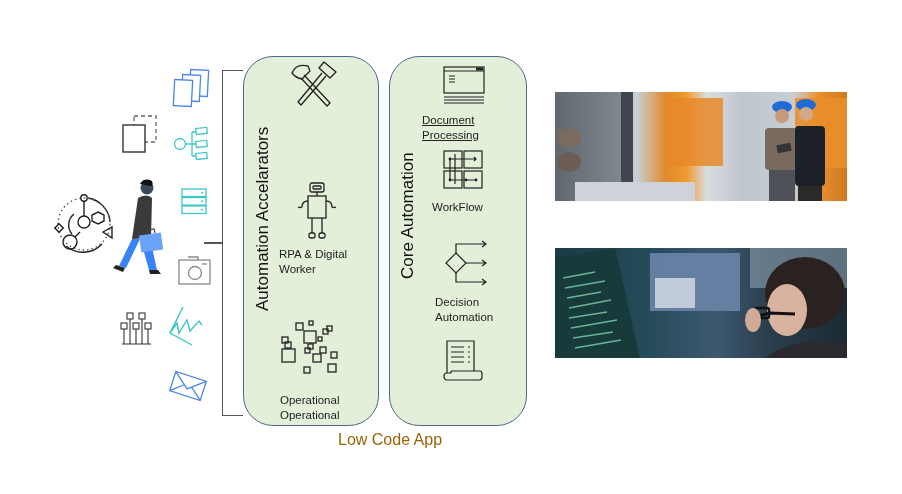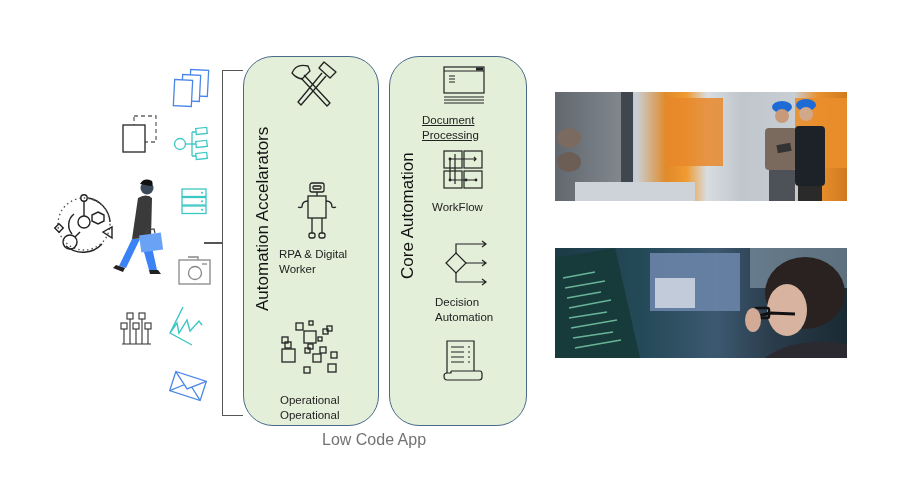--- a/index.html
+++ b/index.html
@@ -7,21 +7,21 @@
          font-family: "Liberation Sans", sans-serif; color: #222; }
   .abs { position: absolute; }
   .panel { position: absolute; background: #e3efd9; border: 1.5px solid #4a6a8a;
            border-radius: 30px; box-sizing: border-box; }
   .vtitle { position: absolute; font-size: 17px; color: #111; white-space: nowrap;
             transform-origin: left top; transform: rotate(-90deg); }
   .label { position: absolute; font-size: 11.5px; line-height: 15px; color: #222; }
   .icon svg { display: block; }
   .bracket { position: absolute; border: 1.5px solid #555; border-right: none; }
   .photo { position: absolute; overflow: hidden; }
-  .bottom-title { position: absolute; font-size: 16px; color: #737373; }
+  .bottom-title { position: absolute; font-size: 16px; color: #a16207; margin-left: 16px; }
 </style>
 </head>
 <body>
 
 <div class="abs icon" style="left:170px;top:68px;">
   <svg width="44" height="42" viewBox="0 0 44 42">
     <g fill="#fff" stroke="#4a86e8" stroke-width="1.3">
       <rect x="20" y="2" width="18" height="26" transform="rotate(3 29 15)"></rect>
       <rect x="12" y="7" width="18" height="26" transform="rotate(3 21 20)"></rect>
       <rect x="4" y="12" width="18" height="26" transform="rotate(3 13 25)"></rect>

